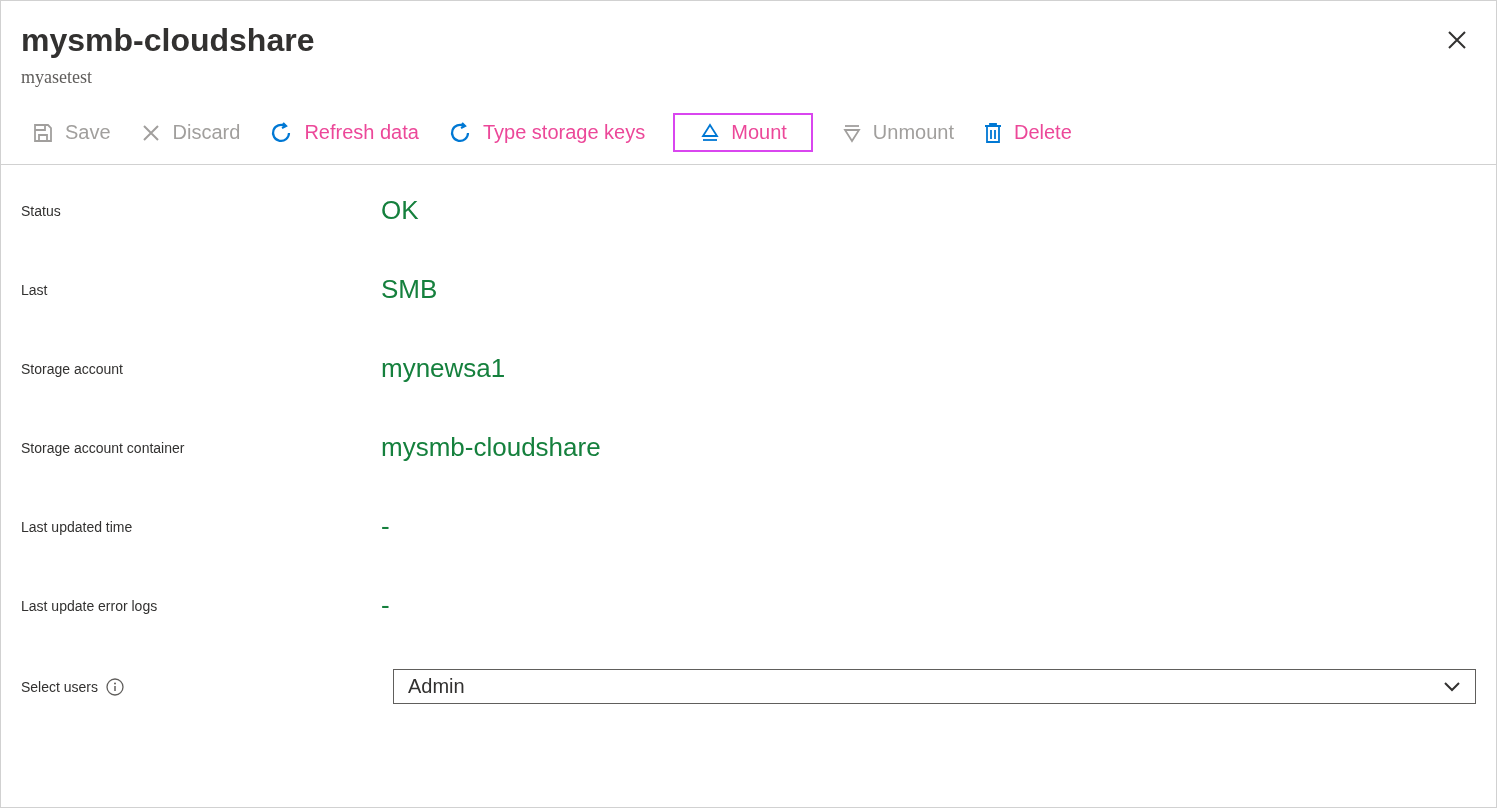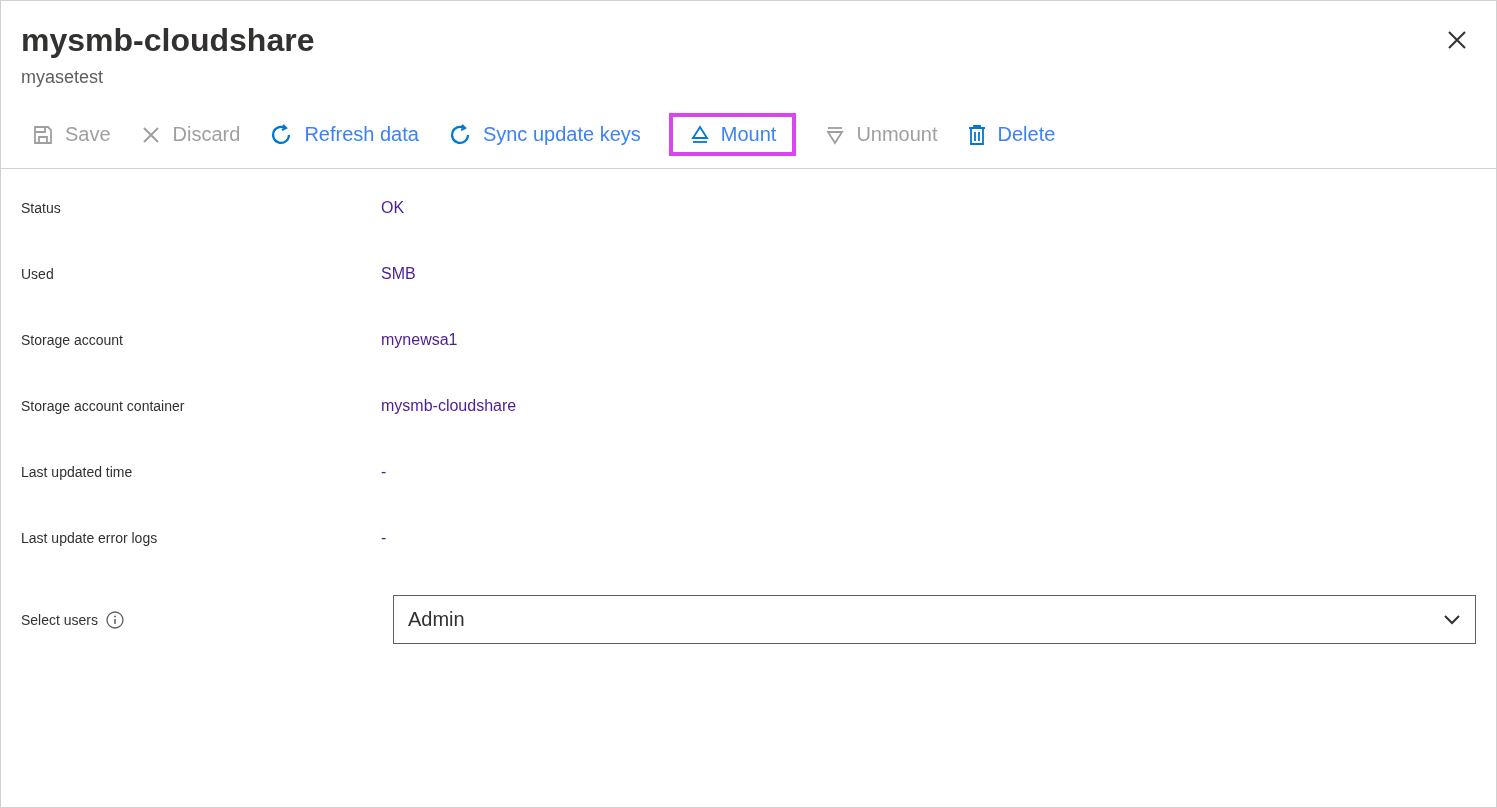--- a/index.html
+++ b/index.html
@@ -23,84 +23,85 @@
     .title {
       font-size: 32px;
       font-weight: 600;
       color: #323130;
       line-height: 1.2;
     }
     .subtitle {
       font-size: 18px;
       color: #605e5c;
       margin-top: 8px;
+      font-family: Liberation Serif, serif;
     }
     .close-btn {
       position: absolute;
       top: 28px;
       right: 28px;
       cursor: pointer;
     }
     .toolbar {
       display: flex;
       align-items: center;
       gap: 28px;
       padding: 15px 20px 12px 30px;
       border-bottom: 1px solid #d1d1d1;
       text-align: center;
     }
     .tb-item {
       display: flex;
       align-items: center;
       gap: 10px;
       font-size: 20px;
-      color: #3b82f6;
+      color: #ec4899;
       cursor: pointer;
     }
     .tb-item.disabled {
       color: #a19f9d;
       cursor: default;
     }
     .tb-item.disabled svg {
       stroke: #a19f9d;
       fill: none;
     }
     .tb-icon {
       display: flex;
       align-items: center;
       justify-content: center;
     }
     .highlight-box {
-      border: 4px solid #d946ef;
-      padding: 6px 16px;
+      border: 2px solid #d946ef;
+      padding: 6px 24px;
     }
     .content {
       padding: 30px 20px 20px 20px;
     }
     .row {
       display: flex;
       align-items: center;
       margin-bottom: 48px;
     }
     .label {
       width: 360px;
       font-size: 14px;
       color: #323130;
       display: flex;
       align-items: center;
       gap: 8px;
     }
     .value {
-      font-size: 16px;
-      color: #4c1d95;
+      font-size: 26px;
+      color: #15803d;
     }
     .select-box {
       flex: 1;
       border: 1px solid #605e5c;
-      padding: 12px 14px;
+      padding: 5px 14px;
       font-size: 20px;
       color: #323130;
       display: flex;
       align-items: center;
       justify-content: space-between;
       margin-right: 0px;
       max-width: 1095px;
     }
     .info-icon {
       display: inline-flex;
@@ -149,21 +150,21 @@
     </span>
     <span>Refresh data</span>
   </div>
   <div class="tb-item">
     <span class="tb-icon">
       <svg width="26" height="26" viewBox="0 0 26 26">
           <path d="M 21 13 A 8 8 0 1 1 17 6" stroke="#0078d4" stroke-width="2.2" fill="none"></path>
           <path d="M15 3 L18 6 L14 8" stroke="#0078d4" stroke-width="2.2" fill="none"></path>
         </svg>
     </span>
-    <span>Sync update keys</span>
+    <span>Type storage keys</span>
   </div>
   <div class="tb-item highlight-box">
     <span class="tb-icon">
       <svg width="22" height="22" viewBox="0 0 22 22">
           <path d="M11 3 L18 14 L4 14 Z" stroke="#0078d4" stroke-width="1.8" fill="none"></path>
           <line x1="4" y1="18" x2="18" y2="18" stroke="#0078d4" stroke-width="1.8"></line>
         </svg>
     </span>
     <span>Mount</span>
   </div>
@@ -185,21 +186,21 @@
     <span>Delete</span>
   </div>
 </div>
 
 <div class="content">
   <div class="row">
     <div class="label">Status</div>
     <div class="value">OK</div>
   </div>
   <div class="row">
-    <div class="label">Used</div>
+    <div class="label">Last</div>
     <div class="value">SMB</div>
   </div>
   <div class="row">
     <div class="label">Storage account</div>
     <div class="value">mynewsa1</div>
   </div>
   <div class="row">
     <div class="label">Storage account container</div>
     <div class="value">mysmb-cloudshare</div>
   </div>

